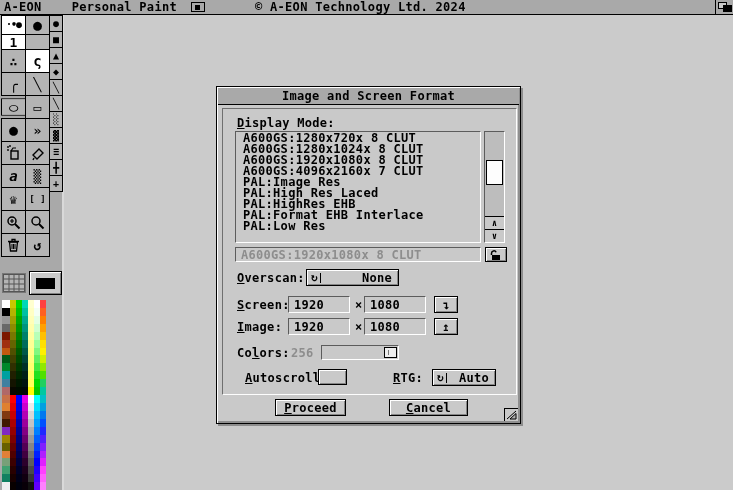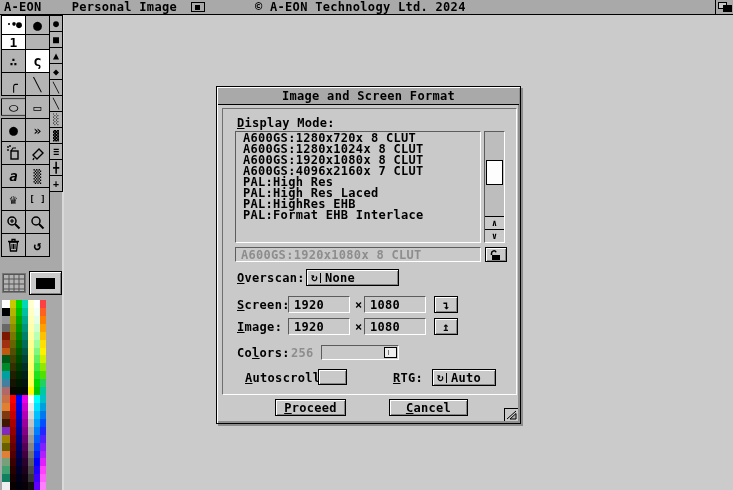--- a/index.html
+++ b/index.html
@@ -83,38 +83,38 @@
     padding-left:5px;display:flex;align-items:center;white-space:nowrap}
   .ghost{color:#8d8d8d}
   .numfield{font-size:12px}
 
   .btn{position:absolute;background:#c9c9c9;border:1px solid #000;
     box-shadow:inset 1px 1px 0 #fff,inset -1px -1px 0 #858585;
     display:flex;align-items:center;justify-content:center;white-space:nowrap}
   .cyc{justify-content:flex-start;padding-left:4px}
   .cycglyph{font-size:11px}
   .cycsep{width:1px;height:10px;background:#000;margin:0 4px 0 2px}
-  .cyclabel{flex:1;text-align:left;padding-right:14px}
+  .cyclabel{flex:1;text-align:right;padding-right:6px}
 
   .slider{position:absolute;background:#c9c9c9;border:1px solid;border-color:#5c5c5c #fff #fff #5c5c5c}
   .knob{position:absolute;right:1px;top:1px;bottom:1px;width:13px;background:#ededed;border:1px solid #000}
   .knob i{position:absolute;left:3px;top:2px;bottom:2px;width:1px;background:#777}
 
   .checkbox{position:absolute;background:#c9c9c9;border:1px solid #000;
     box-shadow:inset 1px 1px 0 #fff,inset -1px -1px 0 #858585}
 
   .resize{position:absolute;right:2px;bottom:2px;width:14px;height:13px;background:#c9c9c9;
     border-left:1px solid #000;border-top:1px solid #000;display:flex;align-items:center;justify-content:center}
 </style>
 </head>
 <body>
 
 <div class="menubar">
   <span class="mb-app">A-EON</span>
-  <span class="mb-title">Personal Image</span>
+  <span class="mb-title">Personal Paint</span>
   <span class="mb-ico">
       <i></i>
     </span>
   <span class="mb-copy">© A-EON Technology Ltd. 2024</span>
   <span class="depth">
     <svg width="14" height="10" viewBox="0 0 14 10">
       <rect x="0.5" y="0.5" width="8" height="6" fill="#c9c9c9" stroke="#000"></rect>
       <rect x="5.5" y="3.5" width="8" height="6" fill="#000" stroke="#000"></rect>
     </svg>
   </span>
@@ -431,24 +431,25 @@
   </div>
   <div class="group"></div>
 
   <div class="lbl" style="left:20px;top:29px"><u>D</u>isplay Mode:</div>
 
   <div class="listbox" id="mode-list">
       <div class="mode-item">A600GS:1280x720x 8 CLUT</div>
       <div class="mode-item">A600GS:1280x1024x 8 CLUT</div>
       <div class="mode-item">A600GS:1920x1080x 8 CLUT</div>
       <div class="mode-item">A600GS:4096x2160x 7 CLUT</div>
-      <div class="mode-item">PAL:High Res</div>
+      <div class="mode-item">PAL:Image Res</div>
       <div class="mode-item">PAL:High Res Laced</div>
       <div class="mode-item">PAL:HighRes EHB</div>
       <div class="mode-item">PAL:Format EHB Interlace</div>
+      <div class="mode-item">PAL:Low Res</div>
     </div>
 
   <div class="scrollcol">
     <div class="trough">
       <div class="thumb"></div>
     </div>
     <div class="sarrow">
       <span>∧</span>
     </div>
     <div class="sarrow">

